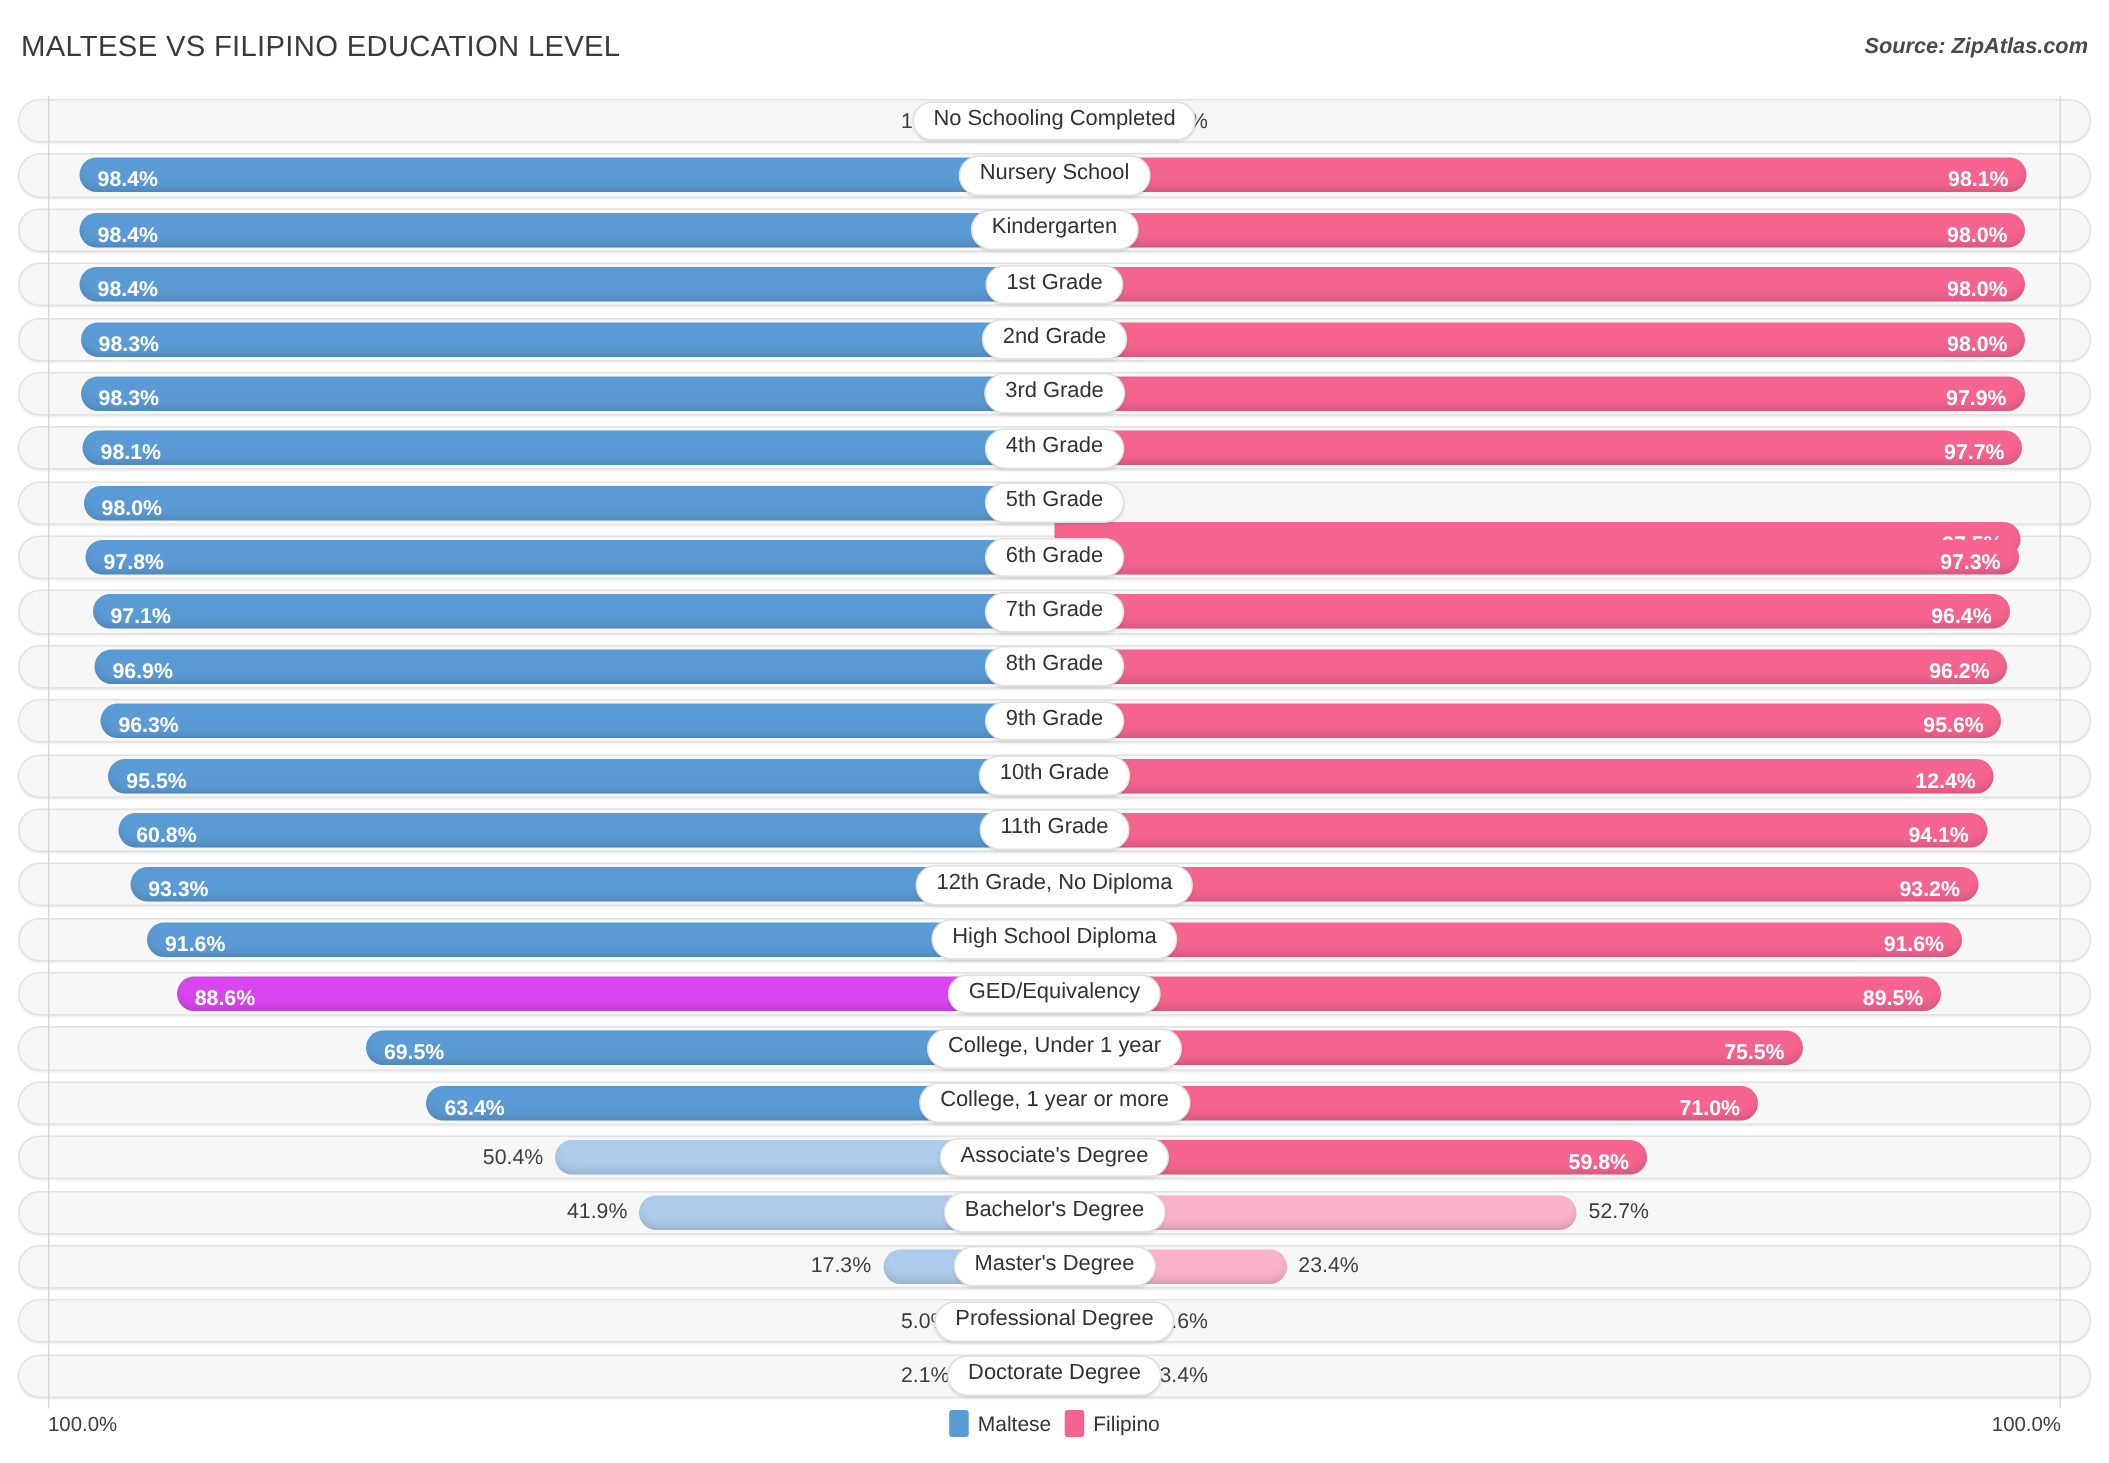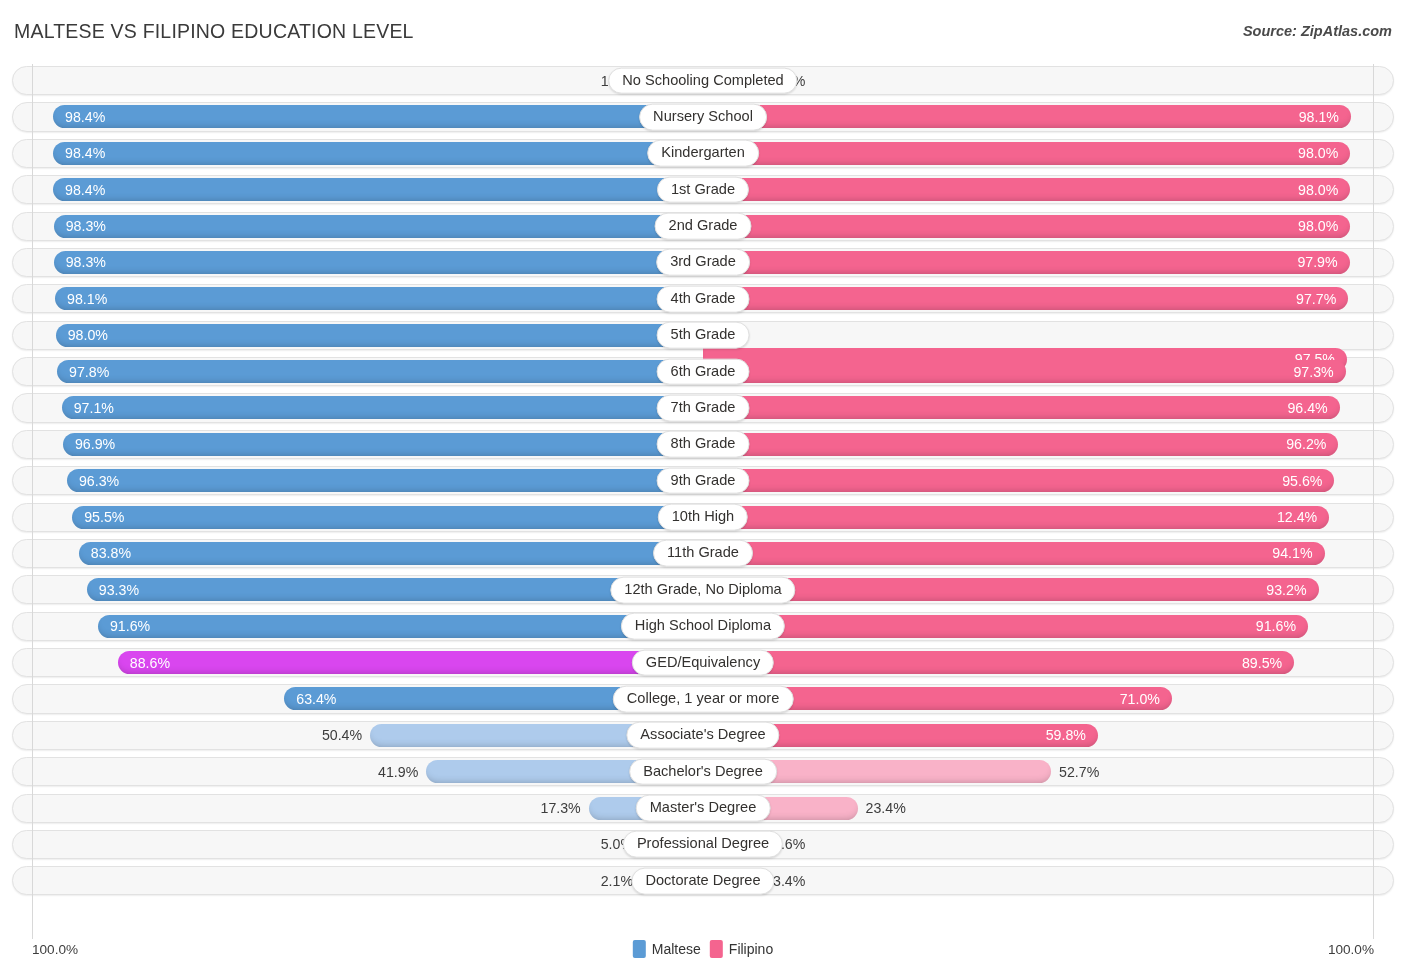--- a/index.html
+++ b/index.html
@@ -87,21 +87,22 @@
     line-height: 1.08;
   }
 
   
   .bar {
     position: absolute;
     top: 5px;
     height: 23px;
     z-index: 2;
     display: flex;
-    align-items: center;
+    align-items: flex-end;
+    font-weight: bold;
   }
   .bar.left {
     right: 50%;
     justify-content: flex-start;
     border-radius: 12px 0 0 12px;
     box-shadow: inset 0 -5px 9px -6px rgba(0,0,0,.30);
   }
   .bar.right {
     left: 50%;
     justify-content: flex-end;
@@ -297,26 +298,26 @@
           <div class="center-pill">9th Grade</div>
         </div>
         <div class="row">
           <div class="track"></div>
           <div class="bar left" style="width: 630.777px; background: rgb(91, 155, 213);">
             <span class="val-in">95.5%</span>
           </div>
           <div class="bar right" style="width: 626.154px; background: rgb(244, 100, 143);">
             <span class="val-in">12.4%</span>
           </div>
-          <div class="center-pill">10th High</div>
+          <div class="center-pill">10th Grade</div>
         </div>
         <div class="row">
           <div class="track"></div>
           <div class="bar left" style="width: 624.173px; background: rgb(91, 155, 213);">
-            <span class="val-in">83.8%</span>
+            <span class="val-in">60.8%</span>
           </div>
           <div class="bar right" style="width: 621.53px; background: rgb(244, 100, 143);">
             <span class="val-in">94.1%</span>
           </div>
           <div class="center-pill">11th Grade</div>
         </div>
         <div class="row">
           <div class="track"></div>
           <div class="bar left" style="width: 616.246px; background: rgb(91, 155, 213);">
             <span class="val-in">93.3%</span>
@@ -338,20 +339,30 @@
         </div>
         <div class="row">
           <div class="track"></div>
           <div class="bar left" style="width: 585.203px; background: #d946ef;">
             <span class="val-in">88.6%</span>
           </div>
           <div class="bar right" style="width: 591.148px; background: rgb(244, 100, 143);">
             <span class="val-in">89.5%</span>
           </div>
           <div class="center-pill">GED/Equivalency</div>
+        </div>
+        <div class="row">
+          <div class="track"></div>
+          <div class="bar left" style="width: 459.047px; background: rgb(91, 155, 213);">
+            <span class="val-in">69.5%</span>
+          </div>
+          <div class="bar right" style="width: 498.678px; background: rgb(244, 100, 143);">
+            <span class="val-in">75.5%</span>
+          </div>
+          <div class="center-pill">College, Under 1 year</div>
         </div>
         <div class="row">
           <div class="track"></div>
           <div class="bar left" style="width: 418.757px; background: rgb(91, 155, 213);">
             <span class="val-in">63.4%</span>
           </div>
           <div class="bar right" style="width: 468.955px; background: rgb(244, 100, 143);">
             <span class="val-in">71.0%</span>
           </div>
           <div class="center-pill">College, 1 year or more</div>

